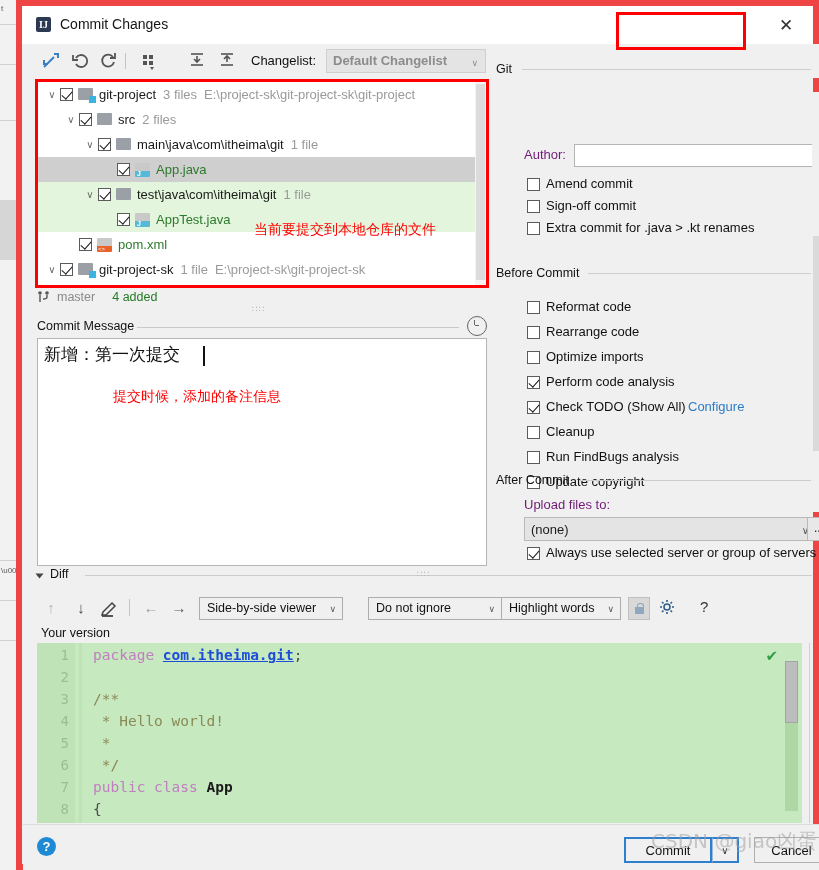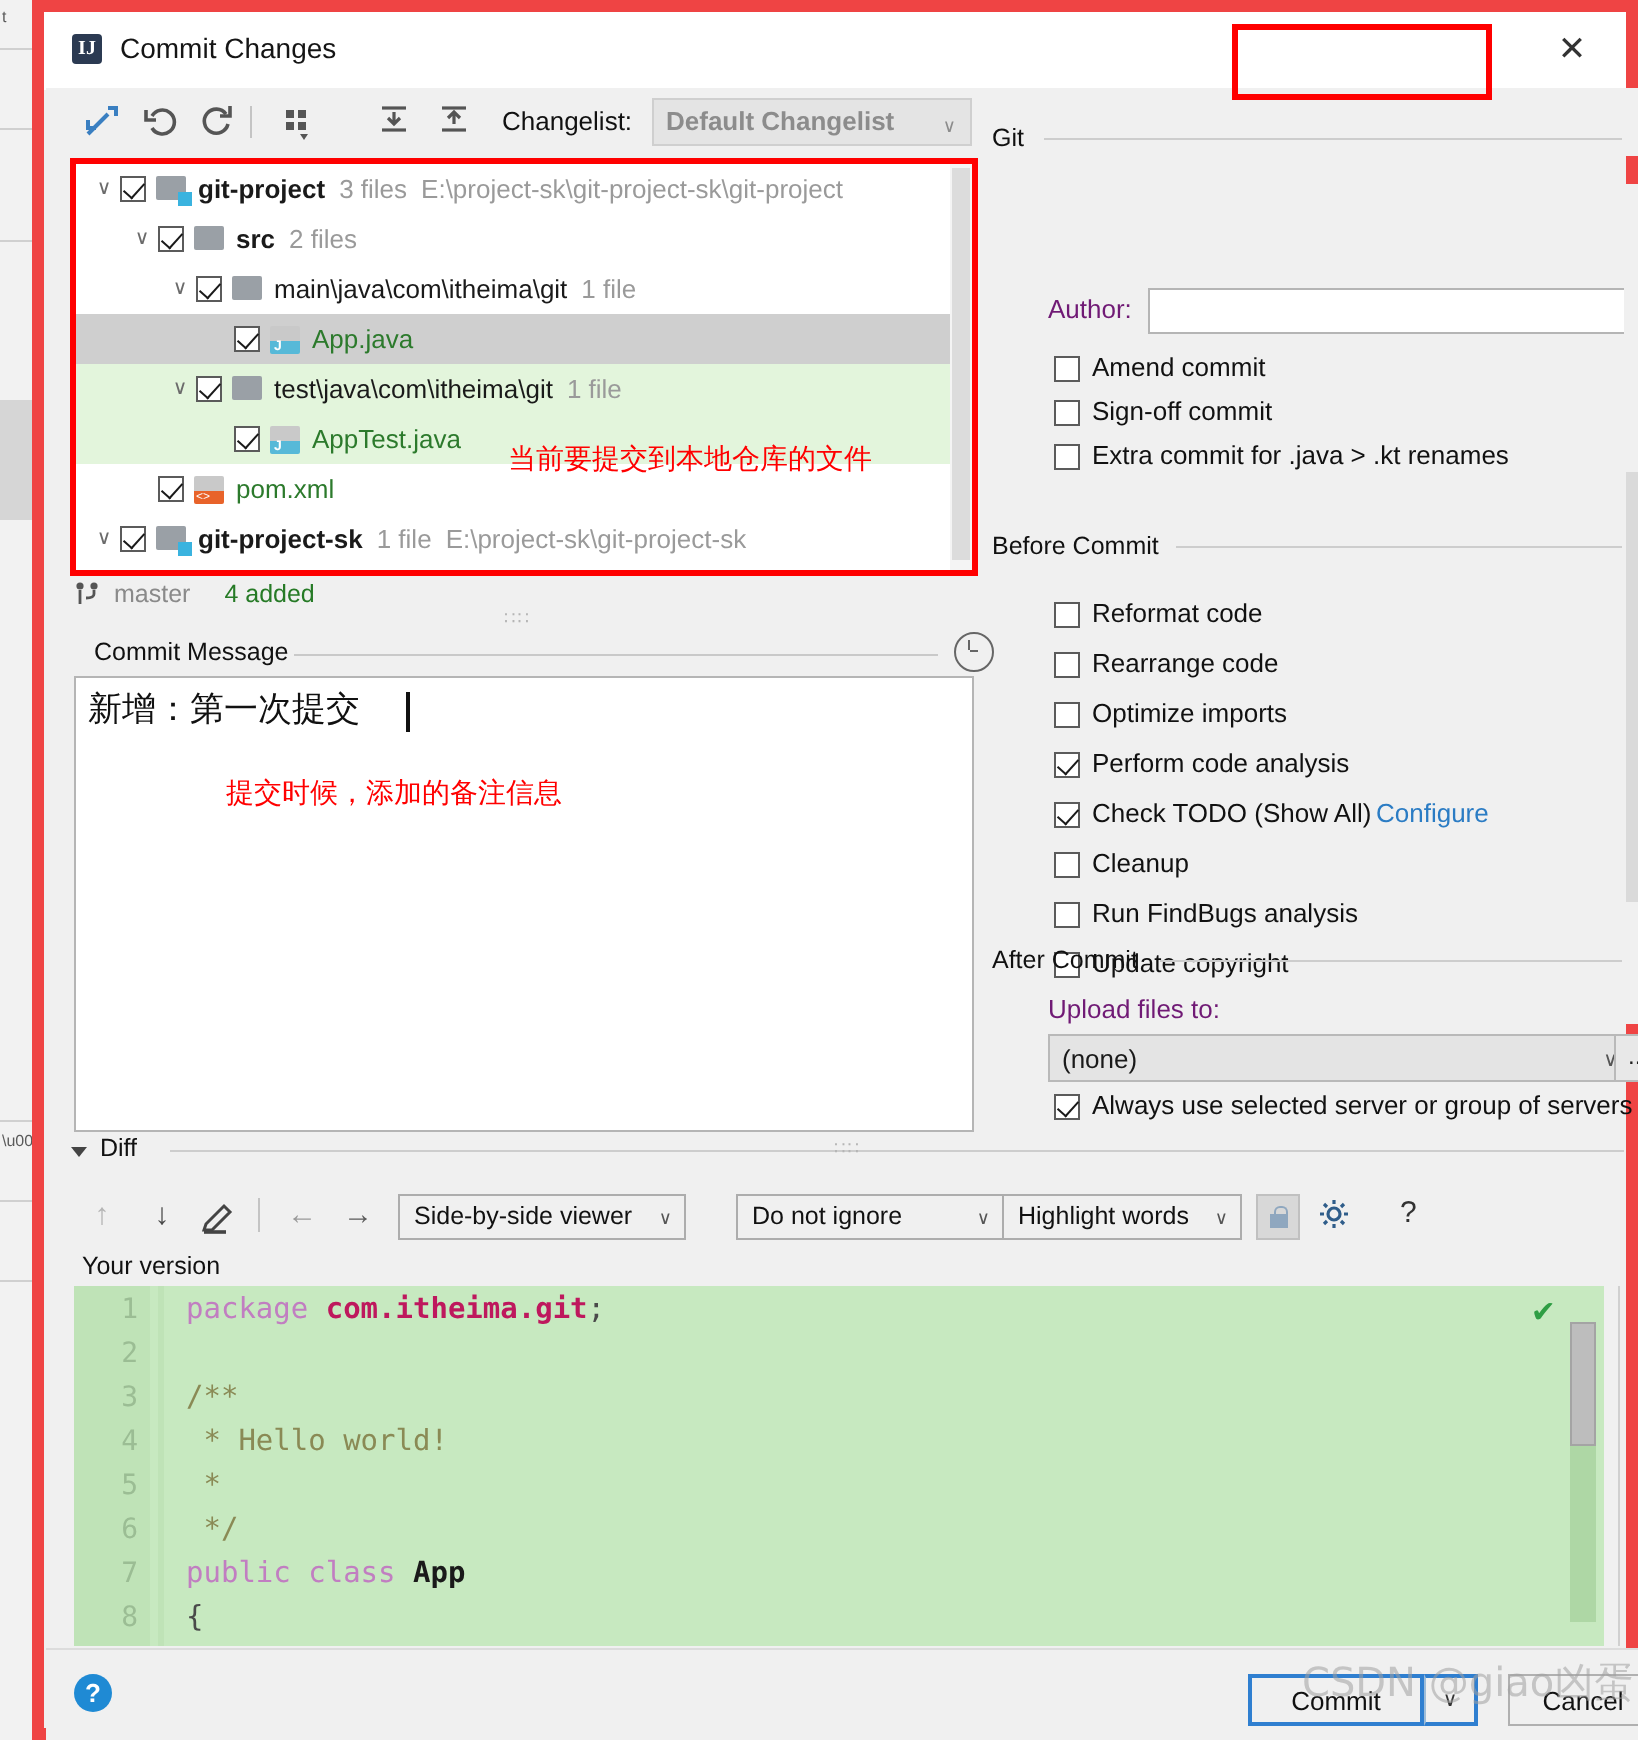--- a/index.html
+++ b/index.html
@@ -67,40 +67,40 @@
     border:solid #1a1a1a;border-width:0 1.6px 1.6px 0;transform:rotate(42deg);
   }
   .ticon{display:inline-block;width:17px;height:14px;margin-right:4px;position:relative;flex:0 0 auto;}
   .ic-folder{background:#9aa0a6;border-radius:1px;width:15px;height:12px;}
   .ic-folder.mod:after{content:"";position:absolute;right:-1px;bottom:-1px;width:7px;height:7px;background:#3ab3df;}
   .ic-java{width:15px;height:14px;background:linear-gradient(180deg,#c9c9c9 0 55%,#57b9d8 55% 100%);border-radius:1px;position:relative;}
   .ic-java:after{content:"J";position:absolute;left:2px;bottom:-1px;color:#fff;font-size:7px;font-weight:bold;line-height:8px;}
   .ic-xml{width:15px;height:14px;background:linear-gradient(180deg,#c9c9c9 0 55%,#e8632a 55% 100%);border-radius:1px;position:relative;}
   .ic-xml:after{content:"<>";position:absolute;left:1px;bottom:-1px;color:#fff;font-size:6px;line-height:8px;}
   .tname{font-size:13px;color:#1a1a1a;}
-  .tname.bold{font-weight:bold;}
+  .tname.bold{font-weight:normal;}
   .tname.green{color:#2c7a2c;}
   .tcount{font-size:13px;color:#9a9a9a;margin-left:7px;}
   .tpath{font-size:13px;color:#9a9a9a;margin-left:7px;}
   #tree-scroll{position:absolute;right:0;top:0;width:11px;height:100%;background:#f4f4f4;}
   #tree-thumb{position:absolute;right:1px;top:2px;width:9px;height:196px;background:#dcdcdc;}
   #tree-annot{
     position:absolute;left:232px;top:215px;font-size:14px;color:#ff0000;
     font-family:"DejaVu Sans",sans-serif;z-index:32;white-space:nowrap;
   }
 
   
   #branchline{position:absolute;left:15px;top:281px;height:20px;display:flex;align-items:center;}
   #branch-icon{width:14px;height:14px;margin-right:6px;position:relative;}
   #branch-name{font-size:12.5px;color:#8a8a8a;}
   #added-count{font-size:12.5px;color:#267a26;margin-left:17px;}
   #splitter-dots{position:absolute;left:230px;top:298px;font-size:9px;color:#b5b5b5;letter-spacing:1px;}
 
   
-  #cm-header{position:absolute;left:15px;top:313px;width:450px;height:16px;margin-left:10px;}
+  #cm-header{position:absolute;left:15px;top:313px;width:450px;height:16px;}
   #cm-label{position:absolute;left:0;top:0;font-size:12.5px;color:#111;}
   #cm-rule{position:absolute;left:100px;top:8px;right:28px;height:1px;background:#c9c9c9;}
   #cm-clock{position:absolute;right:0;top:-3px;width:18px;height:18px;border:1.4px solid #666;border-radius:50%;cursor:pointer;}
   #cm-clock:after{content:"";position:absolute;left:6px;top:3px;width:1.4px;height:5px;background:#666;}
   #cm-clock:before{content:"";position:absolute;left:7px;top:8px;width:4px;height:1.4px;background:#666;}
   #cm-box{
     position:absolute;left:15px;top:332px;width:450px;height:228px;
     background:#fff;border:1px solid #b5b5b5;box-sizing:border-box;
   }
   #cm-text{
@@ -173,21 +173,21 @@
   #code-pane{
     position:absolute;left:15px;top:637px;width:775px;height:180px;
     background:#c7e9c0;overflow:hidden;
   }
   #gutter{position:absolute;left:0;top:0;width:38px;height:100%;background:#bfe3b7;}
   .lnum{position:absolute;right:6px;font-size:14px;color:#9bbd94;font-family:"DejaVu Sans Mono",monospace;}
   #gut-border{position:absolute;left:42px;top:0;width:3px;height:100%;background:#bfe3b7;}
   #code-text{position:absolute;left:56px;top:0;font-family:"DejaVu Sans Mono",monospace;font-size:14.5px;}
   .cline{position:absolute;white-space:pre;}
   .k-kw{color:#c17ec1;}
-  .k-id{color:#be185d;font-weight:bold;}
+  .k-id{color:#1d4ed8;font-weight:bold;text-decoration:underline;}
   .k-pun{color:#4a4a4a;}
   .k-cmt{color:#8a8a55;}
   .k-cls{color:#1a1a1a;font-weight:bold;}
   #code-check{position:absolute;right:34px;top:4px;color:#2f9e44;font-size:15px;font-weight:bold;}
   #code-scroll{position:absolute;right:14px;top:18px;width:13px;height:150px;background:#aed7a5;}
   #code-thumb{position:absolute;right:14px;top:18px;width:13px;height:62px;background:#bdbdbd;border:1px solid #a4a4a4;box-sizing:border-box;cursor:pointer;}
   #code-right-edge{position:absolute;right:0;top:0;width:10px;height:100%;background:#f0f0f0;}
   #code-right-edge2{position:absolute;right:2px;top:0;width:1px;height:100%;background:#d0d0d0;}
 
   

